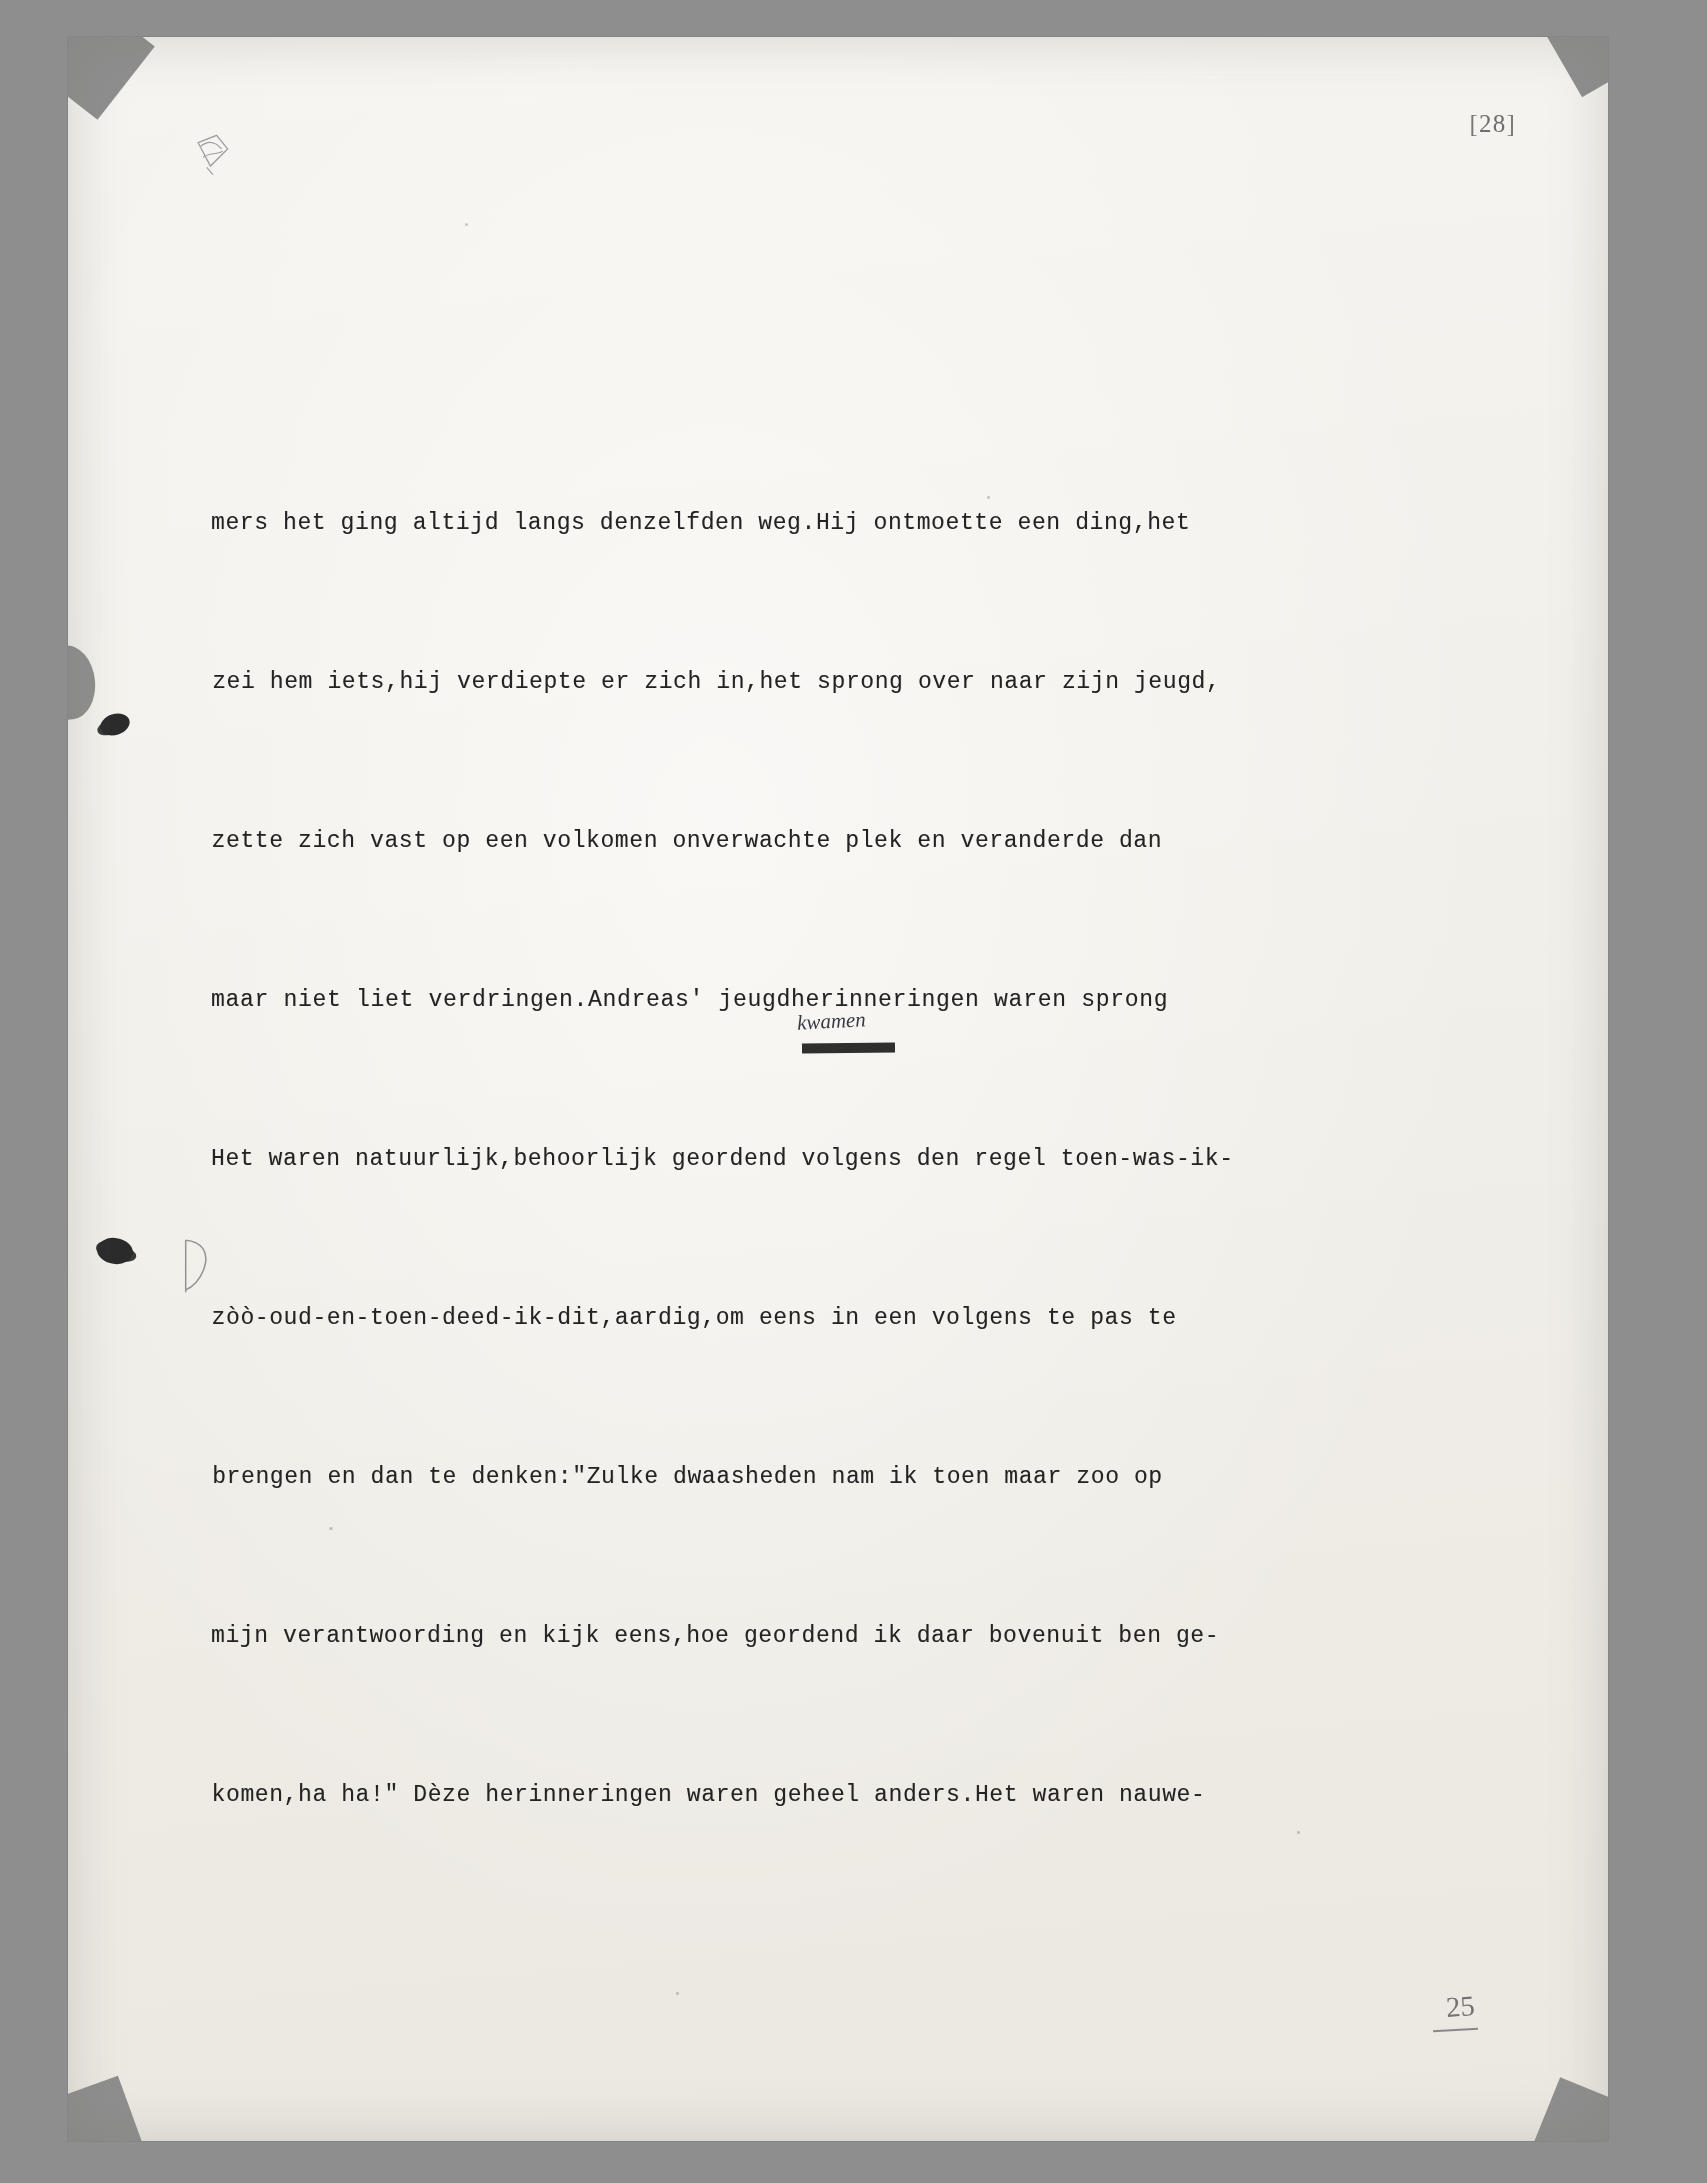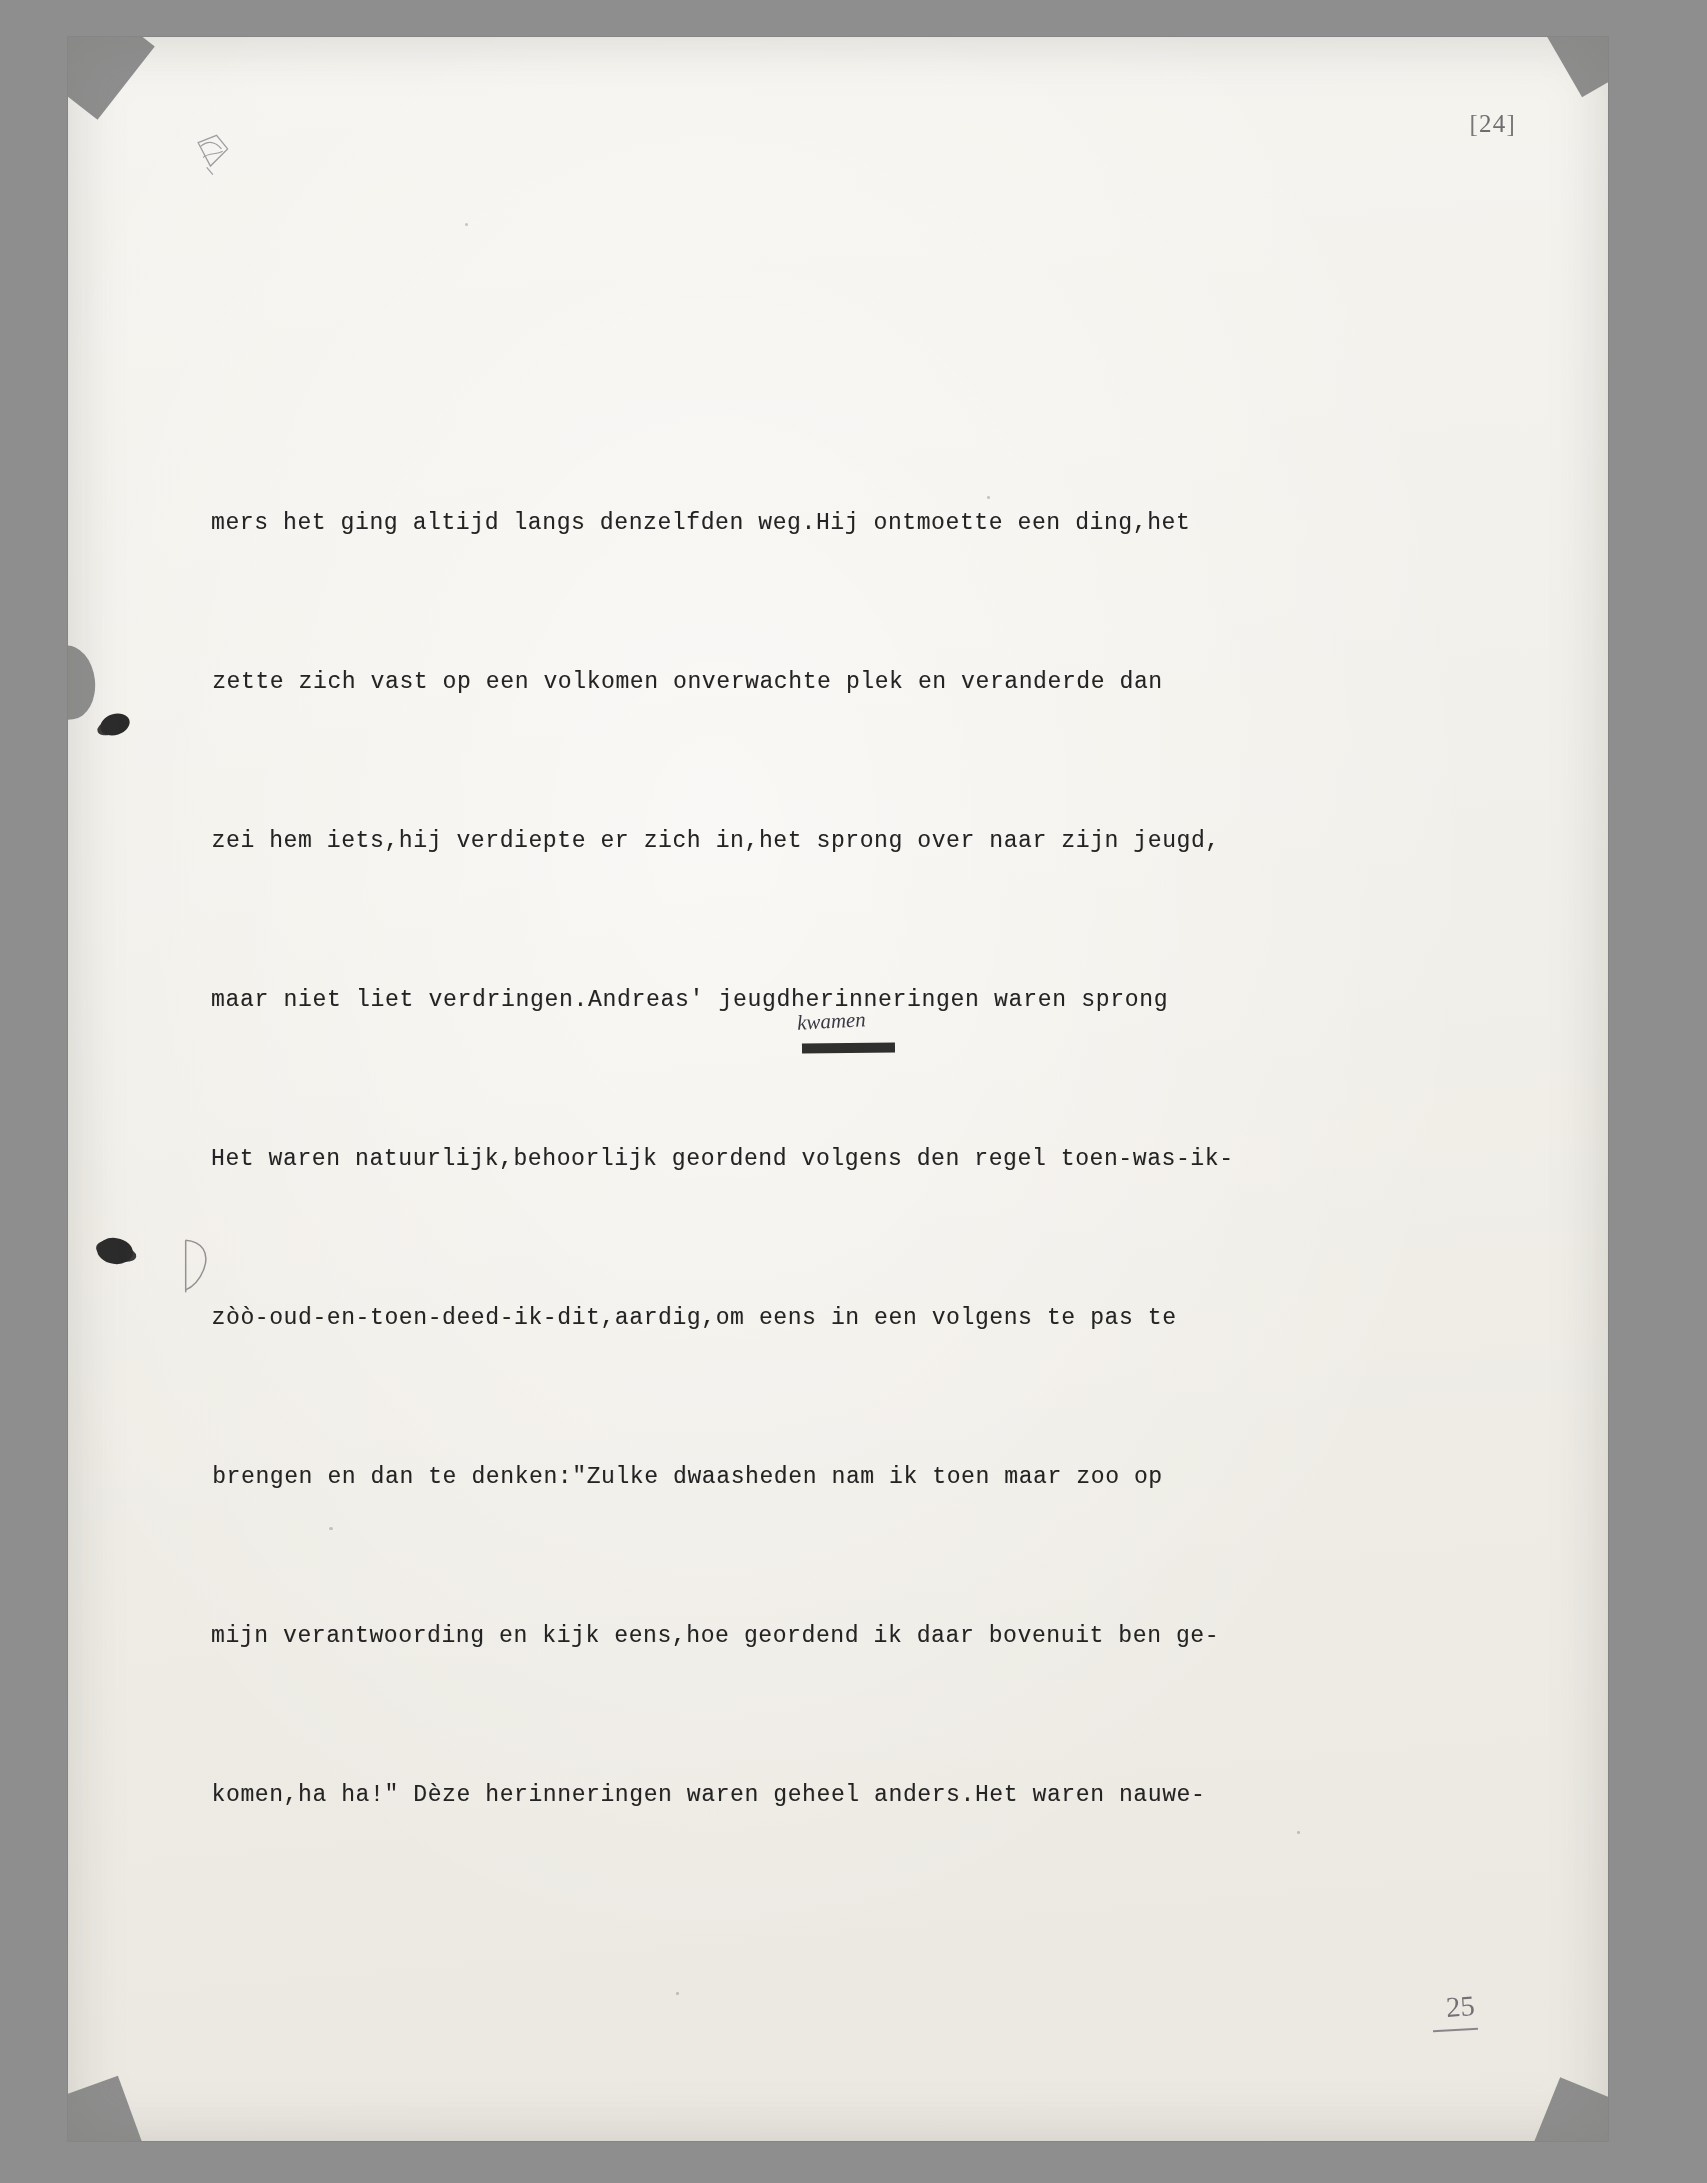--- a/index.html
+++ b/index.html
@@ -219,38 +219,38 @@
 
   <div id="paper-tone"></div>
 
   <div class="corner-cut" id="corner-tl"></div>
   <div class="corner-cut" id="corner-tr"></div>
   <div class="corner-cut" id="corner-bl"></div>
   <div class="corner-cut" id="corner-br"></div>
   <div id="edge-notch"></div>
 
   <div id="folio-stamp">
-    <span class="bracket">[</span><span>24</span><span class="bracket">]</span>
+    <span class="bracket">[</span><span>28</span><span class="bracket">]</span>
   </div>
 
   <svg id="pencil-mark" viewBox="0 0 70 80">
     <path d="M10,20 L40,8 L58,30 L30,58 Z" fill="none" stroke="#5b5860" stroke-width="2.2"></path>
     <path d="M14,26 C26,16 38,18 48,30" fill="none" stroke="#5b5860" stroke-width="2"></path>
     <path d="M18,44 C28,36 40,40 50,34" fill="none" stroke="#5b5860" stroke-width="1.8"></path>
     <path d="M24,60 L34,72" fill="none" stroke="#5b5860" stroke-width="2"></path>
   </svg>
 
   <div class="blob" id="blob-upper"></div>
   <div class="blob" id="blob-lower"></div>
 
   <div id="typescript">
     <div id="para-one">
       <span class="tline">mers het ging altijd langs denzelfden weg.Hij ontmoette een ding,het</span>
+      <span class="tline">zei hem iets,hij verdiepte er zich in,het sprong over naar zijn jeugd,</span>
       <span class="tline">zette zich vast op een volkomen onverwachte plek en veranderde dan</span>
-      <span class="tline">zei hem iets,hij verdiepte er zich in,het sprong over naar zijn jeugd,</span>
       <span class="tline">maar niet liet verdringen.Andreas' jeugdherinneringen waren sprong</span>
       <span class="tline">Het waren natuurlijk,behoorlijk geordend volgens den regel toen-was-ik-</span>
       <span class="tline">zòò-oud-en-toen-deed-ik-dit,aardig,om eens in een volgens te pas te</span>
       <span class="tline">brengen en dan te denken:"Zulke dwaasheden nam ik toen maar zoo op</span>
       <span class="tline">mijn verantwoording en kijk eens,hoe geordend ik daar bovenuit ben ge-</span>
       <span class="tline">komen,ha ha!" Dèze herinneringen waren geheel anders.Het waren nauwe-</span>
       
       
       
       

